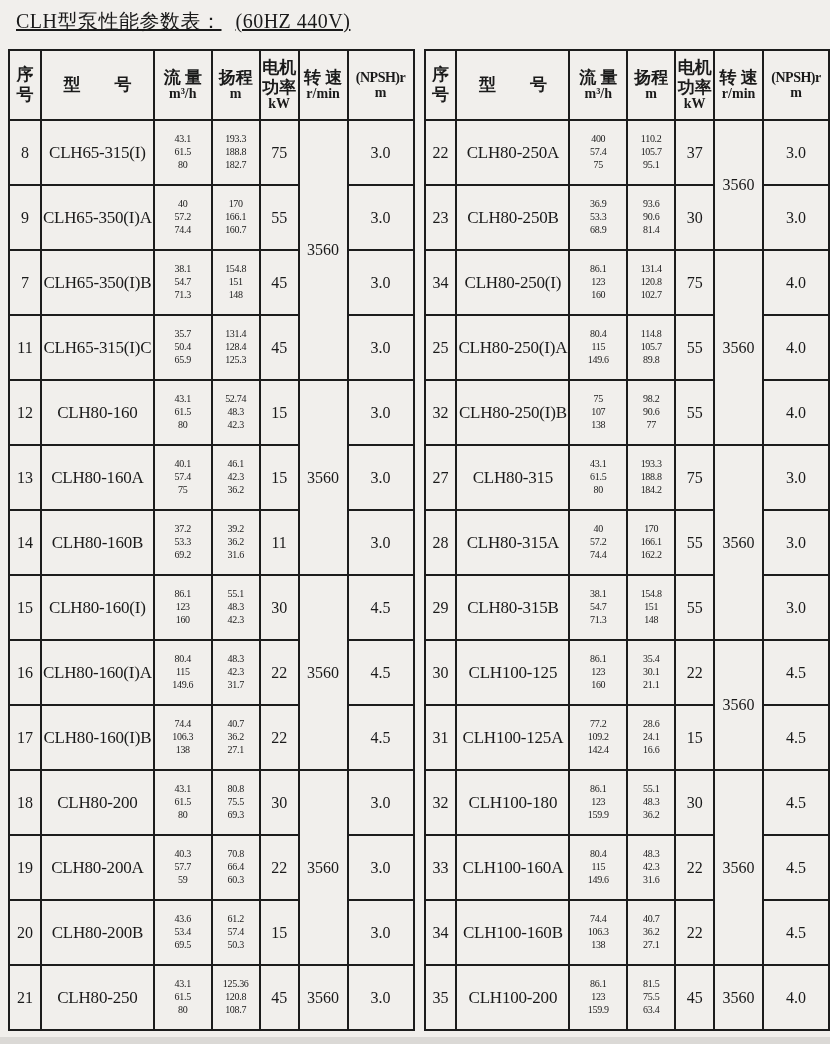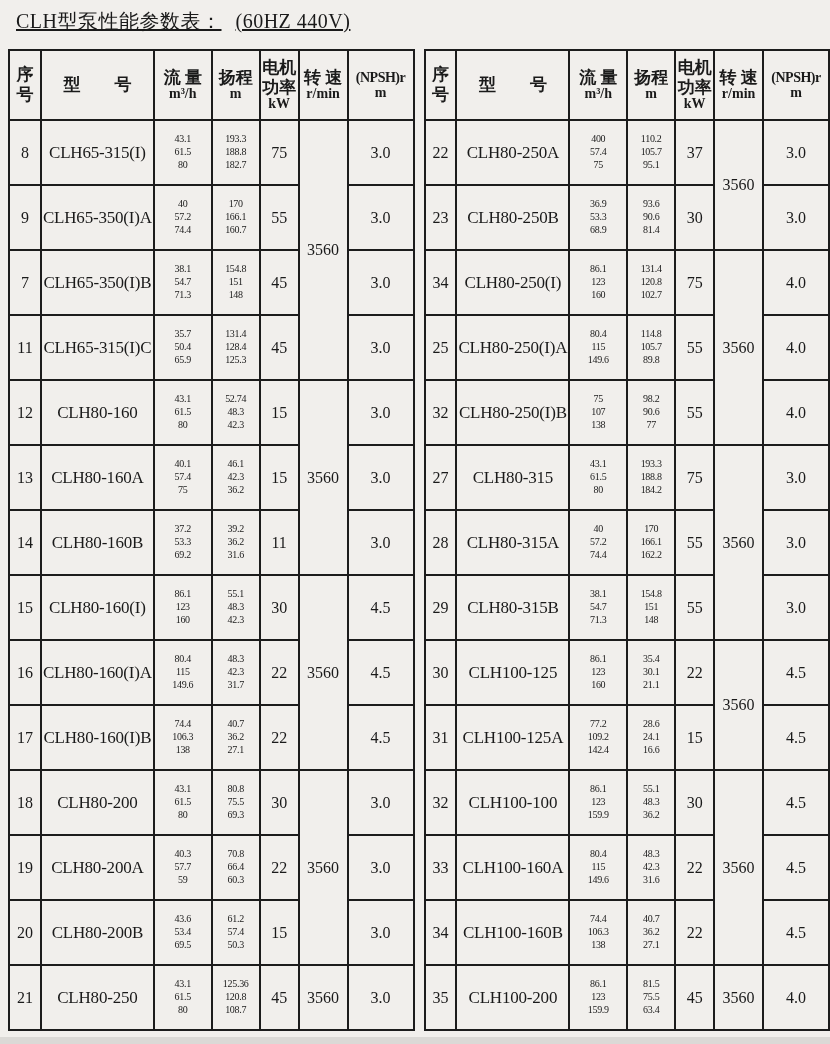--- a/index.html
+++ b/index.html
@@ -451,21 +451,21 @@
 109.2
 142.4</td>
           <td class="c-head">28.6
 24.1
 16.6</td>
           <td class="c-power">15</td>
           <td class="c-npsh">4.5</td>
         </tr>
         <tr>
           <td class="c-no">32</td>
-          <td class="c-model">CLH100-100</td>
+          <td class="c-model">CLH100-180</td>
           <td class="c-flow">86.1
 123
 159.9</td>
           <td class="c-head">55.1
 48.3
 36.2</td>
           <td class="c-power">30</td>
           <td class="c-speed" rowspan="3">3560</td>
           <td class="c-npsh">4.5</td>
         </tr>

